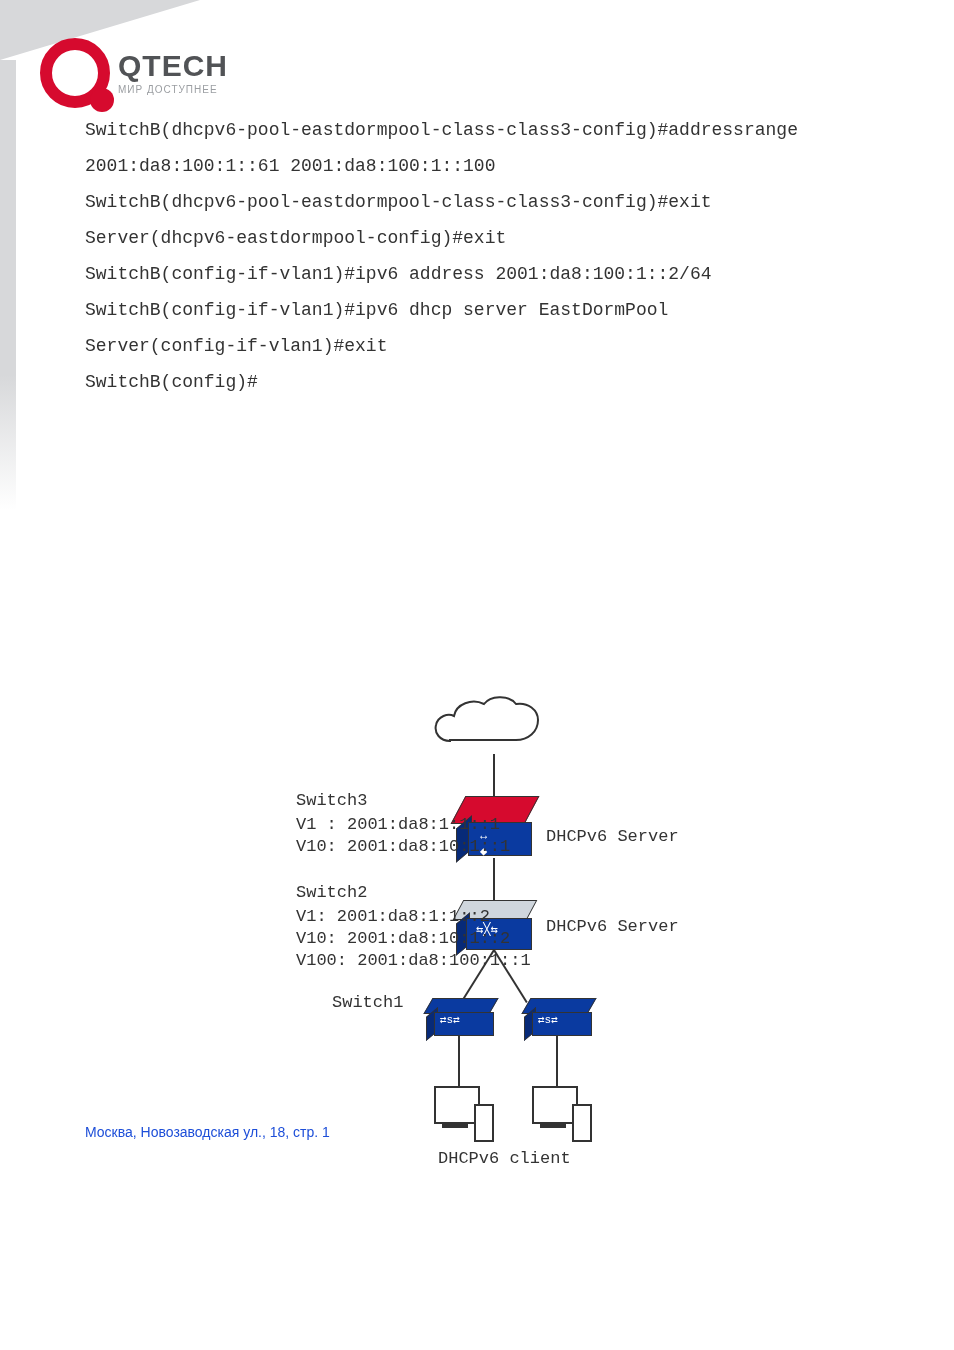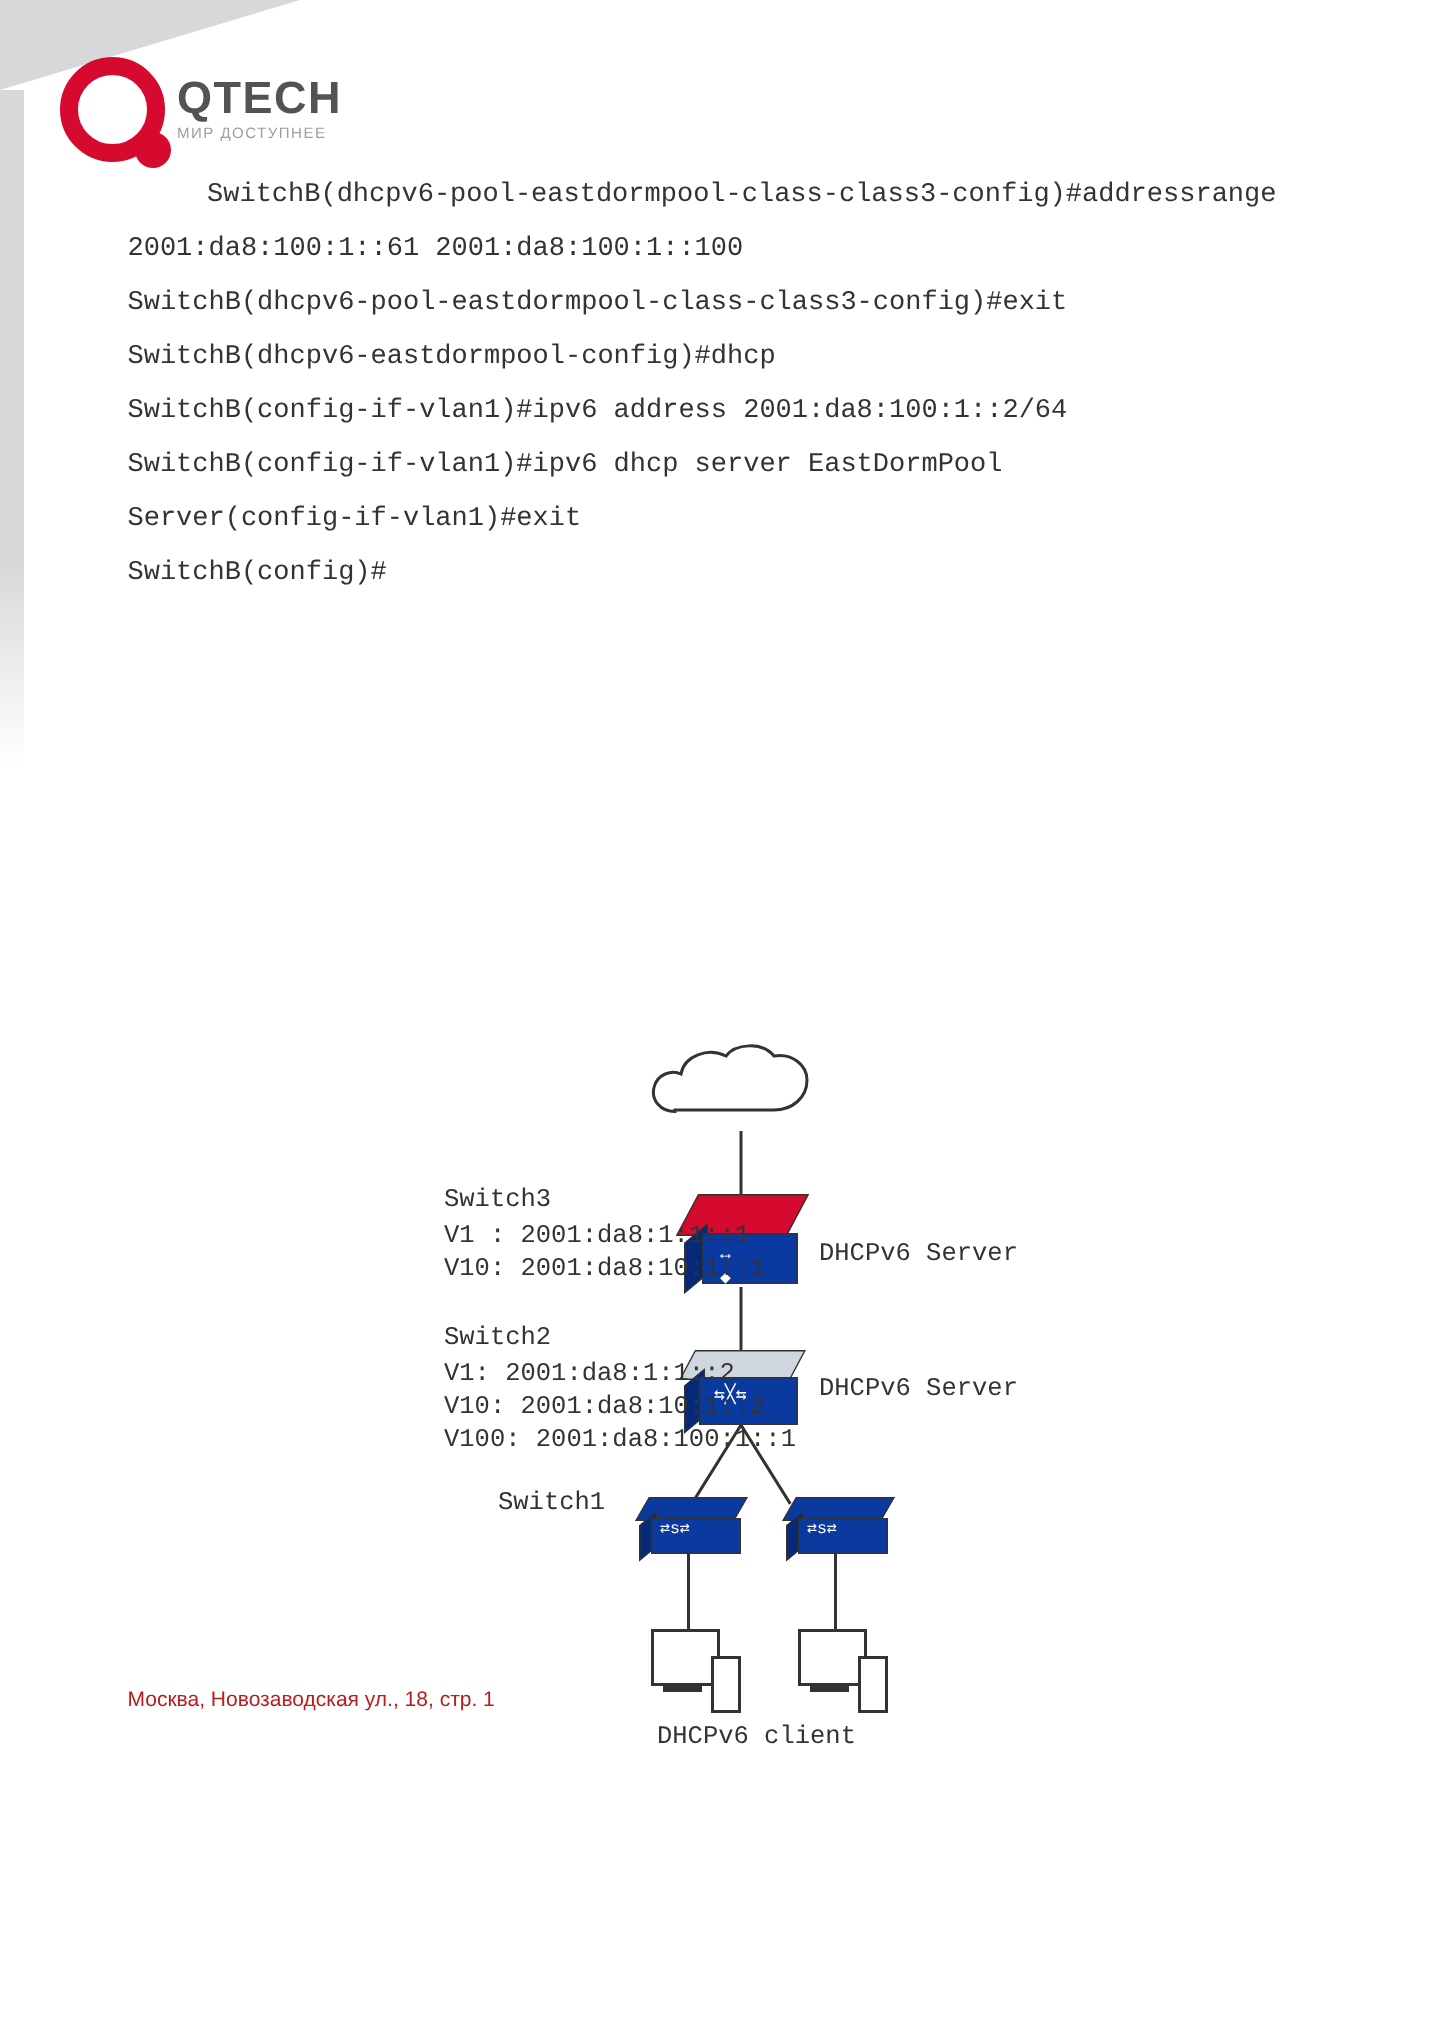--- a/index.html
+++ b/index.html
@@ -8,21 +8,21 @@
 .side{position:absolute;left:0;top:60px;width:16px;height:450px;background:linear-gradient(to bottom,#d7d8da,#d7d8da 70%,rgba(215,216,218,0))}
 .logo{position:absolute;left:40px;top:38px;display:flex;align-items:center;gap:8px}
 .logo-mark{position:relative;width:70px;height:70px}
 .ring{position:absolute;inset:0;border:12px solid #d60a2e;border-radius:50%}
 .dot{position:absolute;right:-4px;bottom:-4px;width:24px;height:24px;background:#d60a2e;border-radius:50%}
 .logo-text{display:flex;flex-direction:column;line-height:1}
 .logo-word{font-weight:800;font-size:30px;color:#515356;letter-spacing:1px}
 .logo-sub{font-size:10px;color:#9b9ea2;letter-spacing:1px;margin-top:4px}
 .code{position:absolute;left:85px;top:112px;right:50px;font-family:"Courier New",Courier,monospace;font-size:18px;line-height:36px;color:#333;text-align:justify}
 .code div{white-space:pre}
-.code .justify{display:flex;justify-content:center}
+.code .justify{display:flex;justify-content:flex-start}
 .diagram{position:absolute;left:280px;top:696px;width:440px;height:520px;font-family:"Courier New",Courier,monospace;font-size:17px;color:#333;line-height:1.35}
 .cloud{position:absolute;left:150px;top:0;width:130px;height:60px}
 .cloud svg{width:100%;height:100%}
 .vline{position:absolute;background:#333;width:2px}
 .slantL,.slantR{position:absolute;width:2px;background:#333;transform-origin:top}
 .box-router{position:absolute;width:72px;height:60px}
 .box-router .top{position:absolute;left:0;top:0;width:100%;height:26px;background:#d60a2e;transform:skewX(-28deg);border:1px solid #333}
 .box-router .front{position:absolute;left:10px;top:26px;width:62px;height:32px;background:#0a3aa0;border:1px solid #333}
 .box-router .face{position:absolute;left:-2px;top:26px;width:14px;height:32px;background:#072a78;transform:skewY(-40deg);border:1px solid #333}
 .box-router .glyph{position:absolute;left:22px;top:32px;color:#fff;font-size:12px}
@@ -34,21 +34,21 @@
 .box-sw{position:absolute;width:64px;height:38px}
 .box-sw .top{position:absolute;left:0;top:0;width:100%;height:14px;background:#0a3aa0;transform:skewX(-30deg);border:1px solid #333}
 .box-sw .front{position:absolute;left:6px;top:14px;width:58px;height:22px;background:#0a3aa0;border:1px solid #333}
 .box-sw .face{position:absolute;left:-2px;top:14px;width:10px;height:22px;background:#072a78;transform:skewY(-40deg);border:1px solid #333}
 .box-sw .glyph{position:absolute;left:12px;top:15px;color:#fff;font-size:11px}
 .pc{position:absolute;width:60px;height:56px}
 .pc .screen{position:absolute;left:4px;top:0;width:42px;height:34px;border:2px solid #333;background:#fff}
 .pc .base{position:absolute;left:12px;top:36px;width:26px;height:6px;background:#333}
 .pc .tower{position:absolute;left:44px;top:18px;width:16px;height:34px;border:2px solid #333;background:#fff}
 .lbl{position:absolute;white-space:pre}
-.footer{position:absolute;left:85px;bottom:40px;font-family:Arial,Helvetica,sans-serif;font-size:14px;color:#b91c1c}
+.footer{position:absolute;left:85px;bottom:40px;font-family:Arial,Helvetica,sans-serif;font-size:14px;color:#1d4ed8}
 </style>
 </head>
 <body>
 <div class="page">
   <div class="corner"></div>
   <div class="side"></div>
 
   <div class="logo">
     <div class="logo-mark">
       <div class="ring"></div>
@@ -57,21 +57,21 @@
     <div class="logo-text">
       <span class="logo-word">QTECH</span>
       <span class="logo-sub">МИР ДОСТУПНЕЕ</span>
     </div>
   </div>
 
   <div class="code">
     <div class="justify"><span>SwitchB(dhcpv6-pool-eastdormpool-class-class3-config)#address</span><span>range</span></div>
     <div>2001:da8:100:1::61 2001:da8:100:1::100</div>
     <div>SwitchB(dhcpv6-pool-eastdormpool-class-class3-config)#exit</div>
-    <div>SwitchB(dhcpv6-eastdormpool-config)#dhcp</div>
+    <div>Server(dhcpv6-eastdormpool-config)#exit</div>
     <div>SwitchB(config-if-vlan1)#ipv6 address 2001:da8:100:1::2/64</div>
     <div>SwitchB(config-if-vlan1)#ipv6 dhcp server EastDormPool</div>
     <div>Server(config-if-vlan1)#exit</div>
     <div>SwitchB(config)#</div>
   </div>
 
   <div class="diagram">
     <div class="cloud">
       <svg viewBox="0 0 130 60">
           <path d="M20 45c-10 0-16-8-14-16 2-9 12-12 18-9 2-12 18-18 30-12 6-8 24-10 32 0 12-2 22 6 22 16 0 12-10 20-22 20H20z" fill="none" stroke="#333" stroke-width="2"></path>

